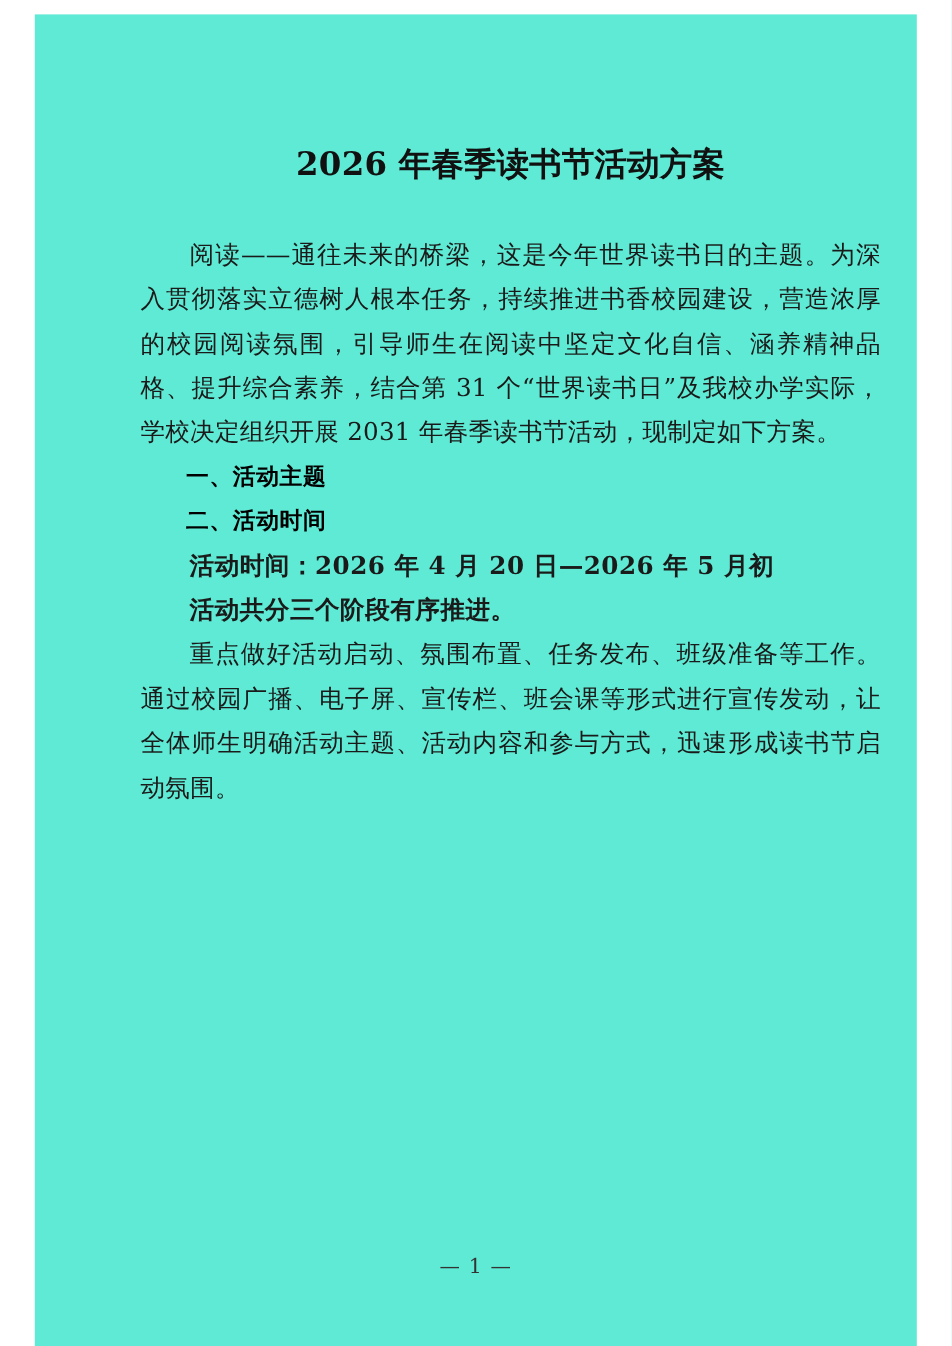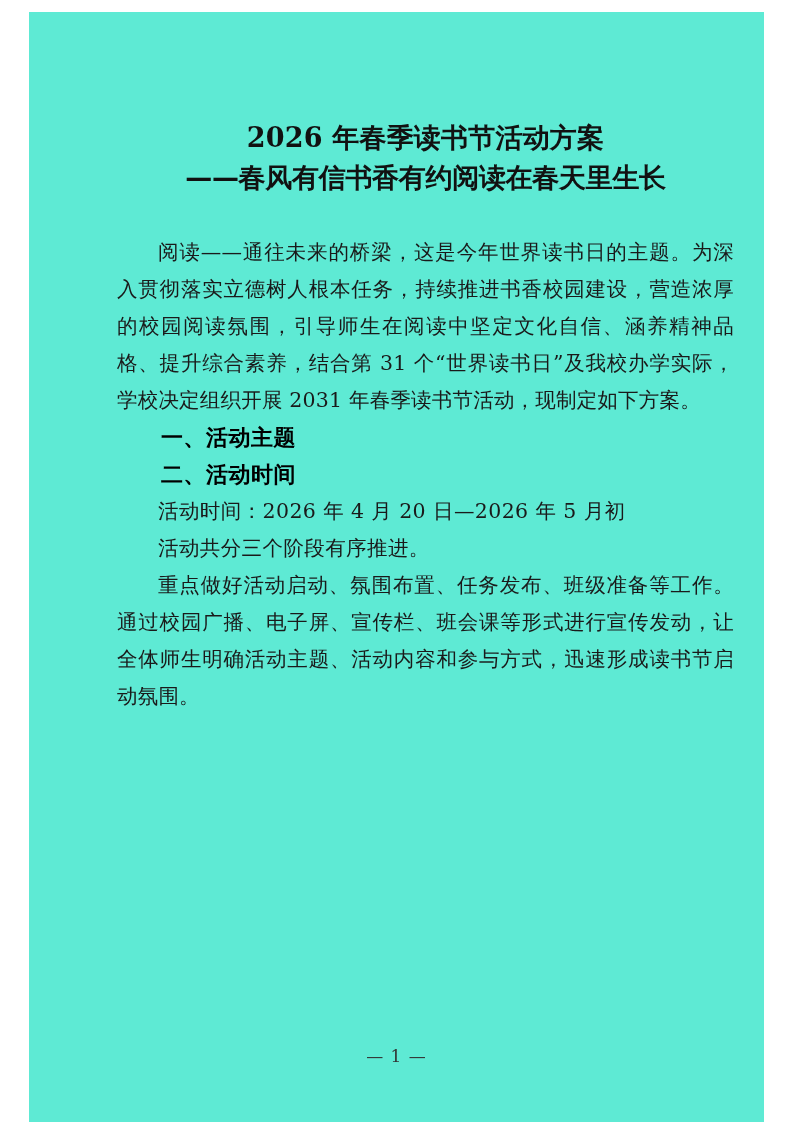--- a/index.html
+++ b/index.html
@@ -67,28 +67,29 @@
   }
   p.single {
     margin: 0;
     font-size: 20.5px;
     line-height: 37px;
     text-indent: 2em;
     text-align: left;
     letter-spacing: 0.4px;
     color: #1a1a1a;
     white-space: nowrap;
+    font-weight: bold;
   }
 
   
   h2.section-heading {
     margin: 0;
     font-family: "DejaVu Sans", "Liberation Sans", sans-serif;
     font-weight: bold;
-    font-size: 22px;
+    font-size: 19px;
     line-height: 37px;
     text-indent: 2em;
     letter-spacing: 0.5px;
     color: #000000;
   }
 
   
   .page-footer {
     position: absolute;
     left: 0;
@@ -104,21 +105,20 @@
 </style>
 </head>
 <body>
 
 <div class="page">
 
   <div class="content">
 
     <h1 class="doc-title">
       <span class="tline">2026 年春季读书节活动方案</span>
-      <span class="tline sub">——春风有信书香有约阅读在春天里生长</span>
     </h1>
 
     <div class="body-block">
 
       <p class="para">阅读——通往未来的桥梁，这是今年世界读书日的主题。为深入贯彻落实立德树人根本任务，持续推进书香校园建设，营造浓厚的校园阅读氛围，引导师生在阅读中坚定文化自信、涵养精神品格、提升综合素养，结合第 31 个“世界读书日”及我校办学实际，学校决定组织开展 2031 年春季读书节活动，现制定如下方案。</p>
 
       <h2 class="section-heading">一、活动主题</h2>
 
       <h2 class="section-heading">二、活动时间</h2>
       <p class="single">活动时间：2026 年 4 月 20 日—2026 年 5 月初</p>

